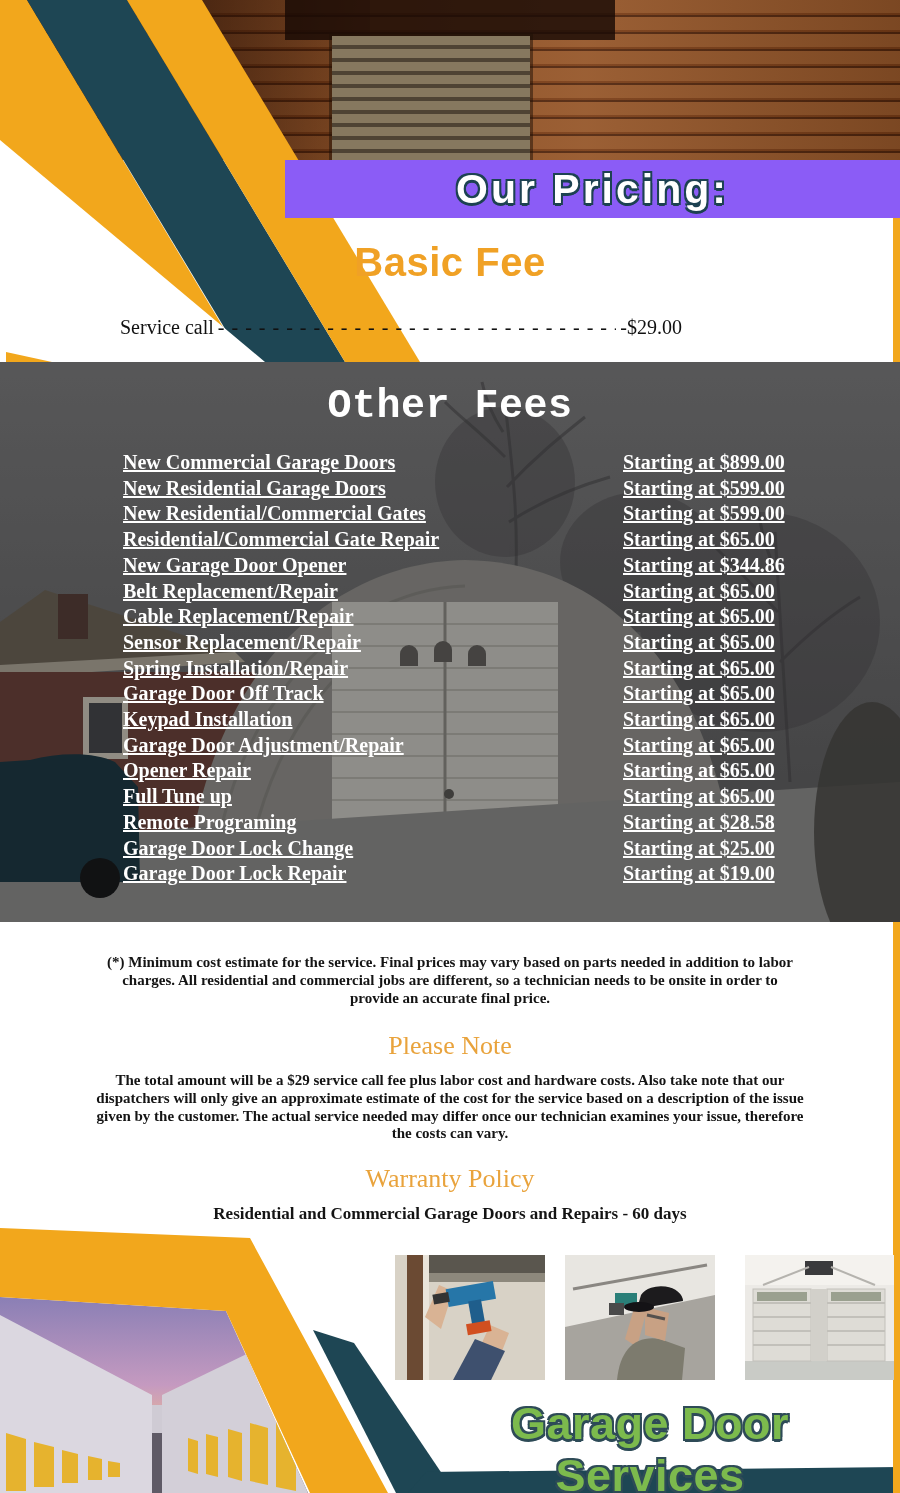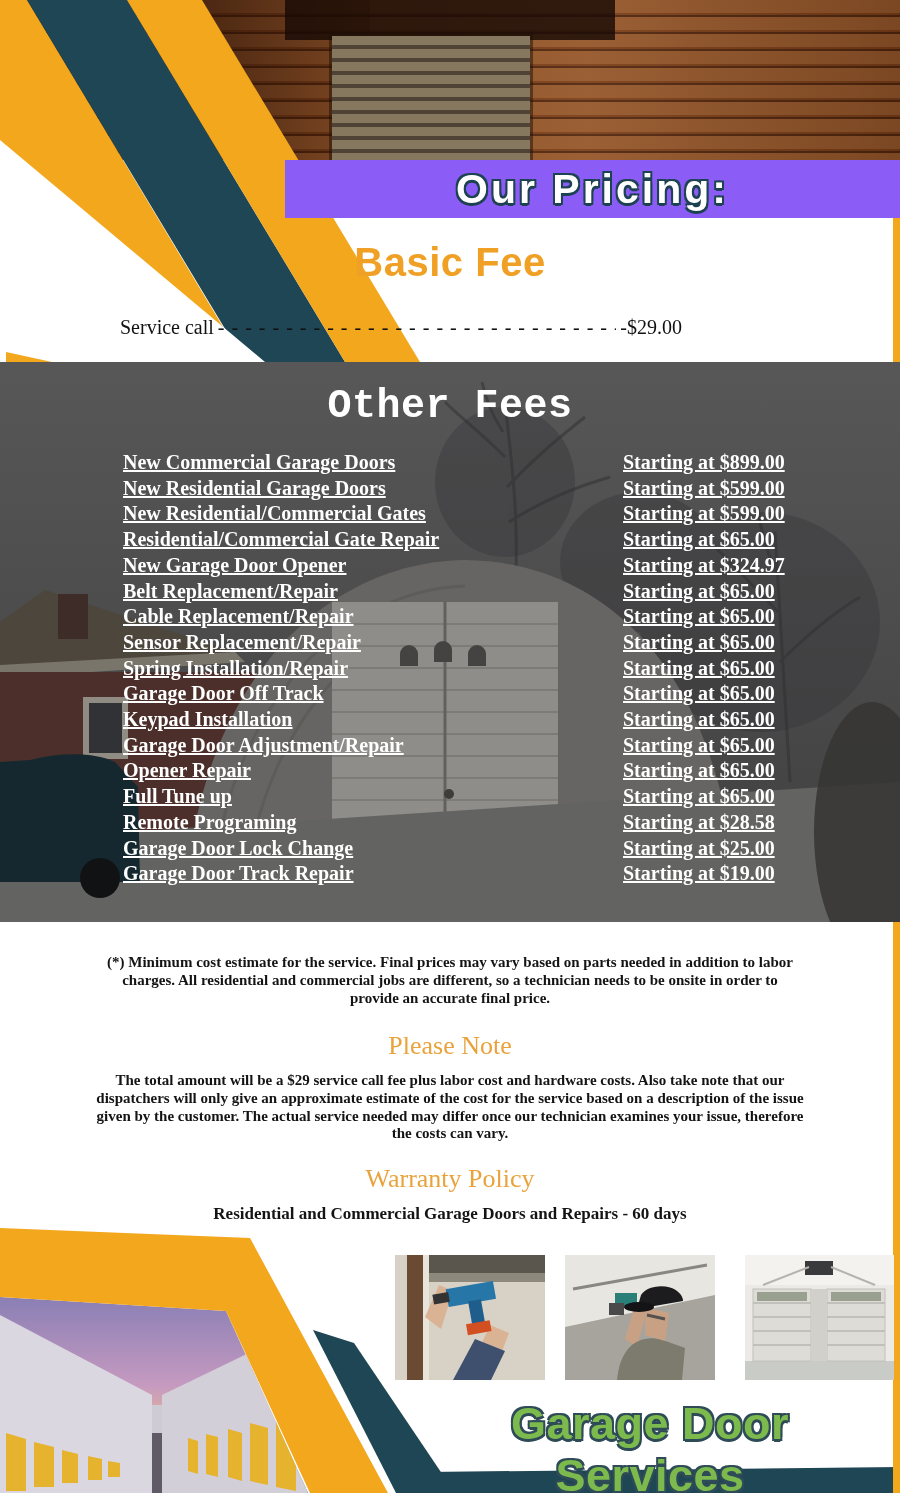--- a/index.html
+++ b/index.html
@@ -141,21 +141,21 @@
       <div class="fee-row">
           <span class="fee-label">New Residential/Commercial Gates</span>
           <span class="fee-price">Starting at $599.00</span>
         </div>
       <div class="fee-row">
           <span class="fee-label">Residential/Commercial Gate Repair</span>
           <span class="fee-price">Starting at $65.00</span>
         </div>
       <div class="fee-row">
           <span class="fee-label">New Garage Door Opener</span>
-          <span class="fee-price">Starting at $324.97</span>
+          <span class="fee-price">Starting at $344.86</span>
         </div>
       <div class="fee-row">
           <span class="fee-label">Belt Replacement/Repair</span>
           <span class="fee-price">Starting at $65.00</span>
         </div>
       <div class="fee-row">
           <span class="fee-label">Cable Replacement/Repair</span>
           <span class="fee-price">Starting at $65.00</span>
         </div>
       <div class="fee-row">
@@ -188,21 +188,21 @@
         </div>
       <div class="fee-row">
           <span class="fee-label">Remote Programing</span>
           <span class="fee-price">Starting at $28.58</span>
         </div>
       <div class="fee-row">
           <span class="fee-label">Garage Door Lock Change</span>
           <span class="fee-price">Starting at $25.00</span>
         </div>
       <div class="fee-row">
-          <span class="fee-label">Garage Door Track Repair</span>
+          <span class="fee-label">Garage Door Lock Repair</span>
           <span class="fee-price">Starting at $19.00</span>
         </div>
     </div>
   </div>
 
   <div class="abs note note1">(*) Minimum cost estimate for the service. Final prices may vary based on parts needed in addition to labor charges. All residential and commercial jobs are different, so a technician needs to be onsite in order to provide an accurate final price.</div>
   <div class="abs sub-title pn-title">Please Note</div>
   <div class="abs note note2">The total amount will be a $29 service call fee plus labor cost and hardware costs. Also take note that our dispatchers will only give an approximate estimate of the cost for the service based on a description of the issue given by the customer. The actual service needed may differ once our technician examines your issue, therefore the costs can vary.</div>
   <div class="abs sub-title wp-title">Warranty Policy</div>
   <div class="abs warranty-text">Residential and Commercial Garage Doors and Repairs - 60 days</div>

